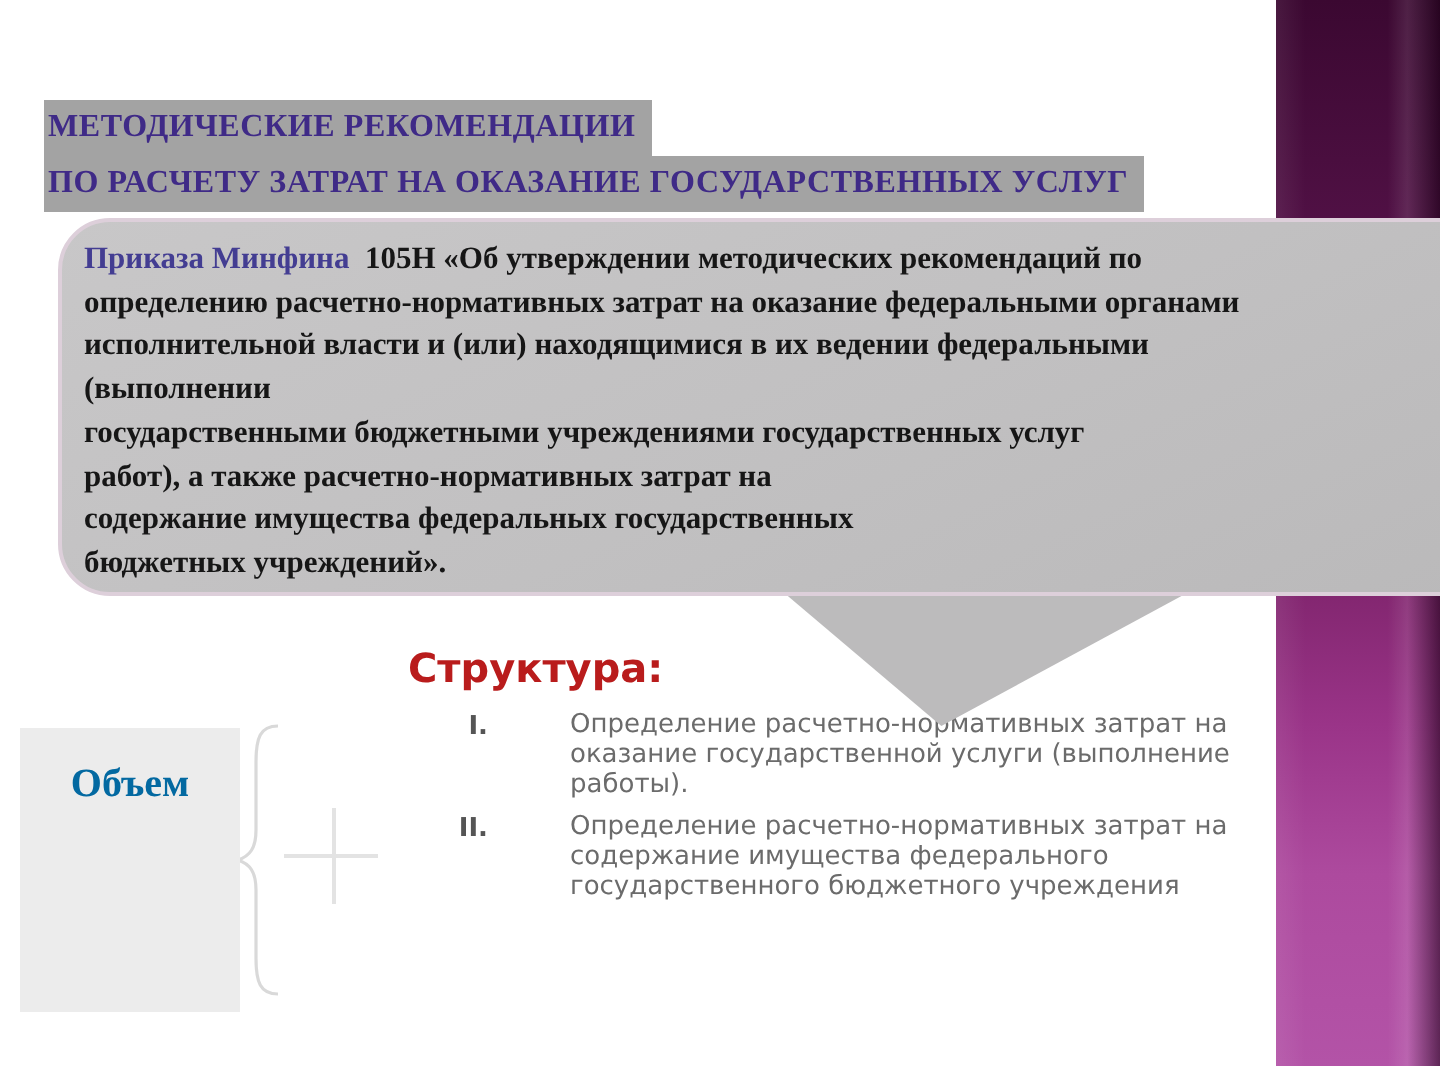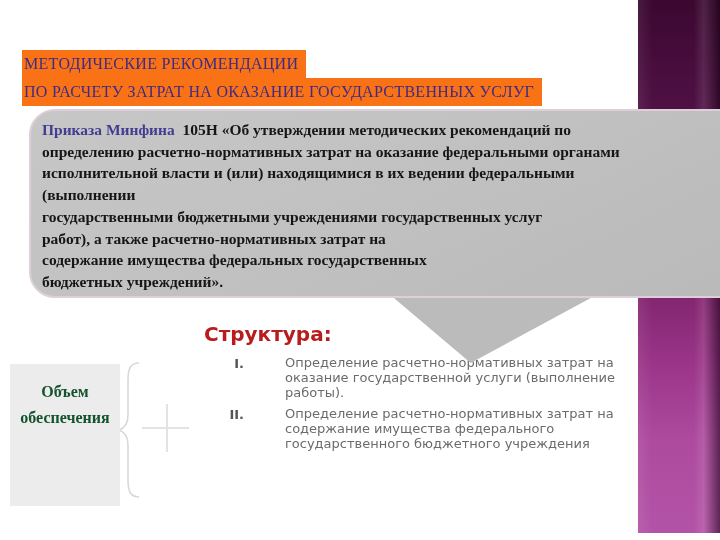--- a/index.html
+++ b/index.html
@@ -15,22 +15,22 @@
       linear-gradient(90deg, rgba(255,255,255,0.07) 0%, rgba(255,255,255,0) 18%,
         rgba(0,0,0,0) 68%, rgba(255,255,255,0.10) 80%, rgba(22,0,18,0.55) 100%),
       linear-gradient(180deg, #3b0831 0%, #4a0e3f 15%, #5d1550 32%,
         #7c2269 52%, #9a3488 68%, #ad4a9e 82%, #b353a7 100%);
   }
 
   
   .title { position:absolute; left:22px; top:50px; z-index:5; }
   .title-line { display:block; line-height:25px; }
   .title-line span {
-    display:inline-block; background:#f97316; color:#3f2a87;
-    font-weight:normal; font-size:16px; font-family:"Liberation Serif", serif;
+    display:inline-block; background:#a3a3a3; color:#3f2a87;
+    font-weight:bold; font-size:16px; font-family:"Liberation Serif", serif;
     letter-spacing:0.3px; padding:1px 8px 2px 2px;
   }
 
   
   .bubble {
     position:absolute; left:29px; top:109px; width:720px; height:189px; z-index:4;
     background:linear-gradient(155deg, #c8c7c8 0%, #c1c0c1 55%, #bab9ba 100%);
     border:2px solid #ddcfda; border-radius:26px; box-sizing:border-box;
     padding:8px 12px 0 11px;
   }
@@ -65,22 +65,22 @@
     font-family:"DejaVu Sans", sans-serif; font-size:13px; line-height:15px;
     color:#6b6b6b;
   }
 
   
   .volume-box {
     position:absolute; left:10px; top:364px; width:110px; height:142px; z-index:2;
     background:#ececec; text-align:center; padding-top:15px; box-sizing:border-box;
   }
   .volume-box div {
-    font-family:"Liberation Serif", serif; font-weight:bold; font-size:16px;
-    line-height:26px; color:#14532d;
+    font-family:"Liberation Serif", serif; font-weight:bold; font-size:20px;
+    line-height:26px; color:#0369a1;
   }
 
   
   .brace { position:absolute; left:116px; top:360px; z-index:1; }
   .plus-h { position:absolute; left:142px; top:427px; width:47px; height:2px; background:#e3e3e3; z-index:1; }
   .plus-v { position:absolute; left:166px; top:404px; width:2px; height:48px; background:#e3e3e3; z-index:1; }
 </style>
 </head>
 <body>
 
@@ -113,21 +113,20 @@
       <div class="list-text">Определение расчетно-нормативных затрат на оказание государственной услуги (выполнение работы).</div>
     </div>
     <div class="list-item">
       <span class="list-numeral">II.</span>
       <div class="list-text">Определение расчетно-нормативных затрат на содержание имущества федерального государственного бюджетного учреждения</div>
     </div>
   </div>
 
   <div class="volume-box">
     <div>Объем</div>
-    <div>обеспечения</div>
   </div>
 
   <svg class="brace" width="26" height="140" viewBox="0 0 26 140">
     <path d="M23,3 C14,3 12,9 12,21 L12,55 C12,64 9,68 3,70 C9,72 12,76 12,85 L12,119 C12,131 14,137 23,137" fill="none" stroke="#d9d9d9" stroke-width="1.6"></path>
   </svg>
   <div class="plus-h"></div>
   <div class="plus-v"></div>
 
 </div>
 

